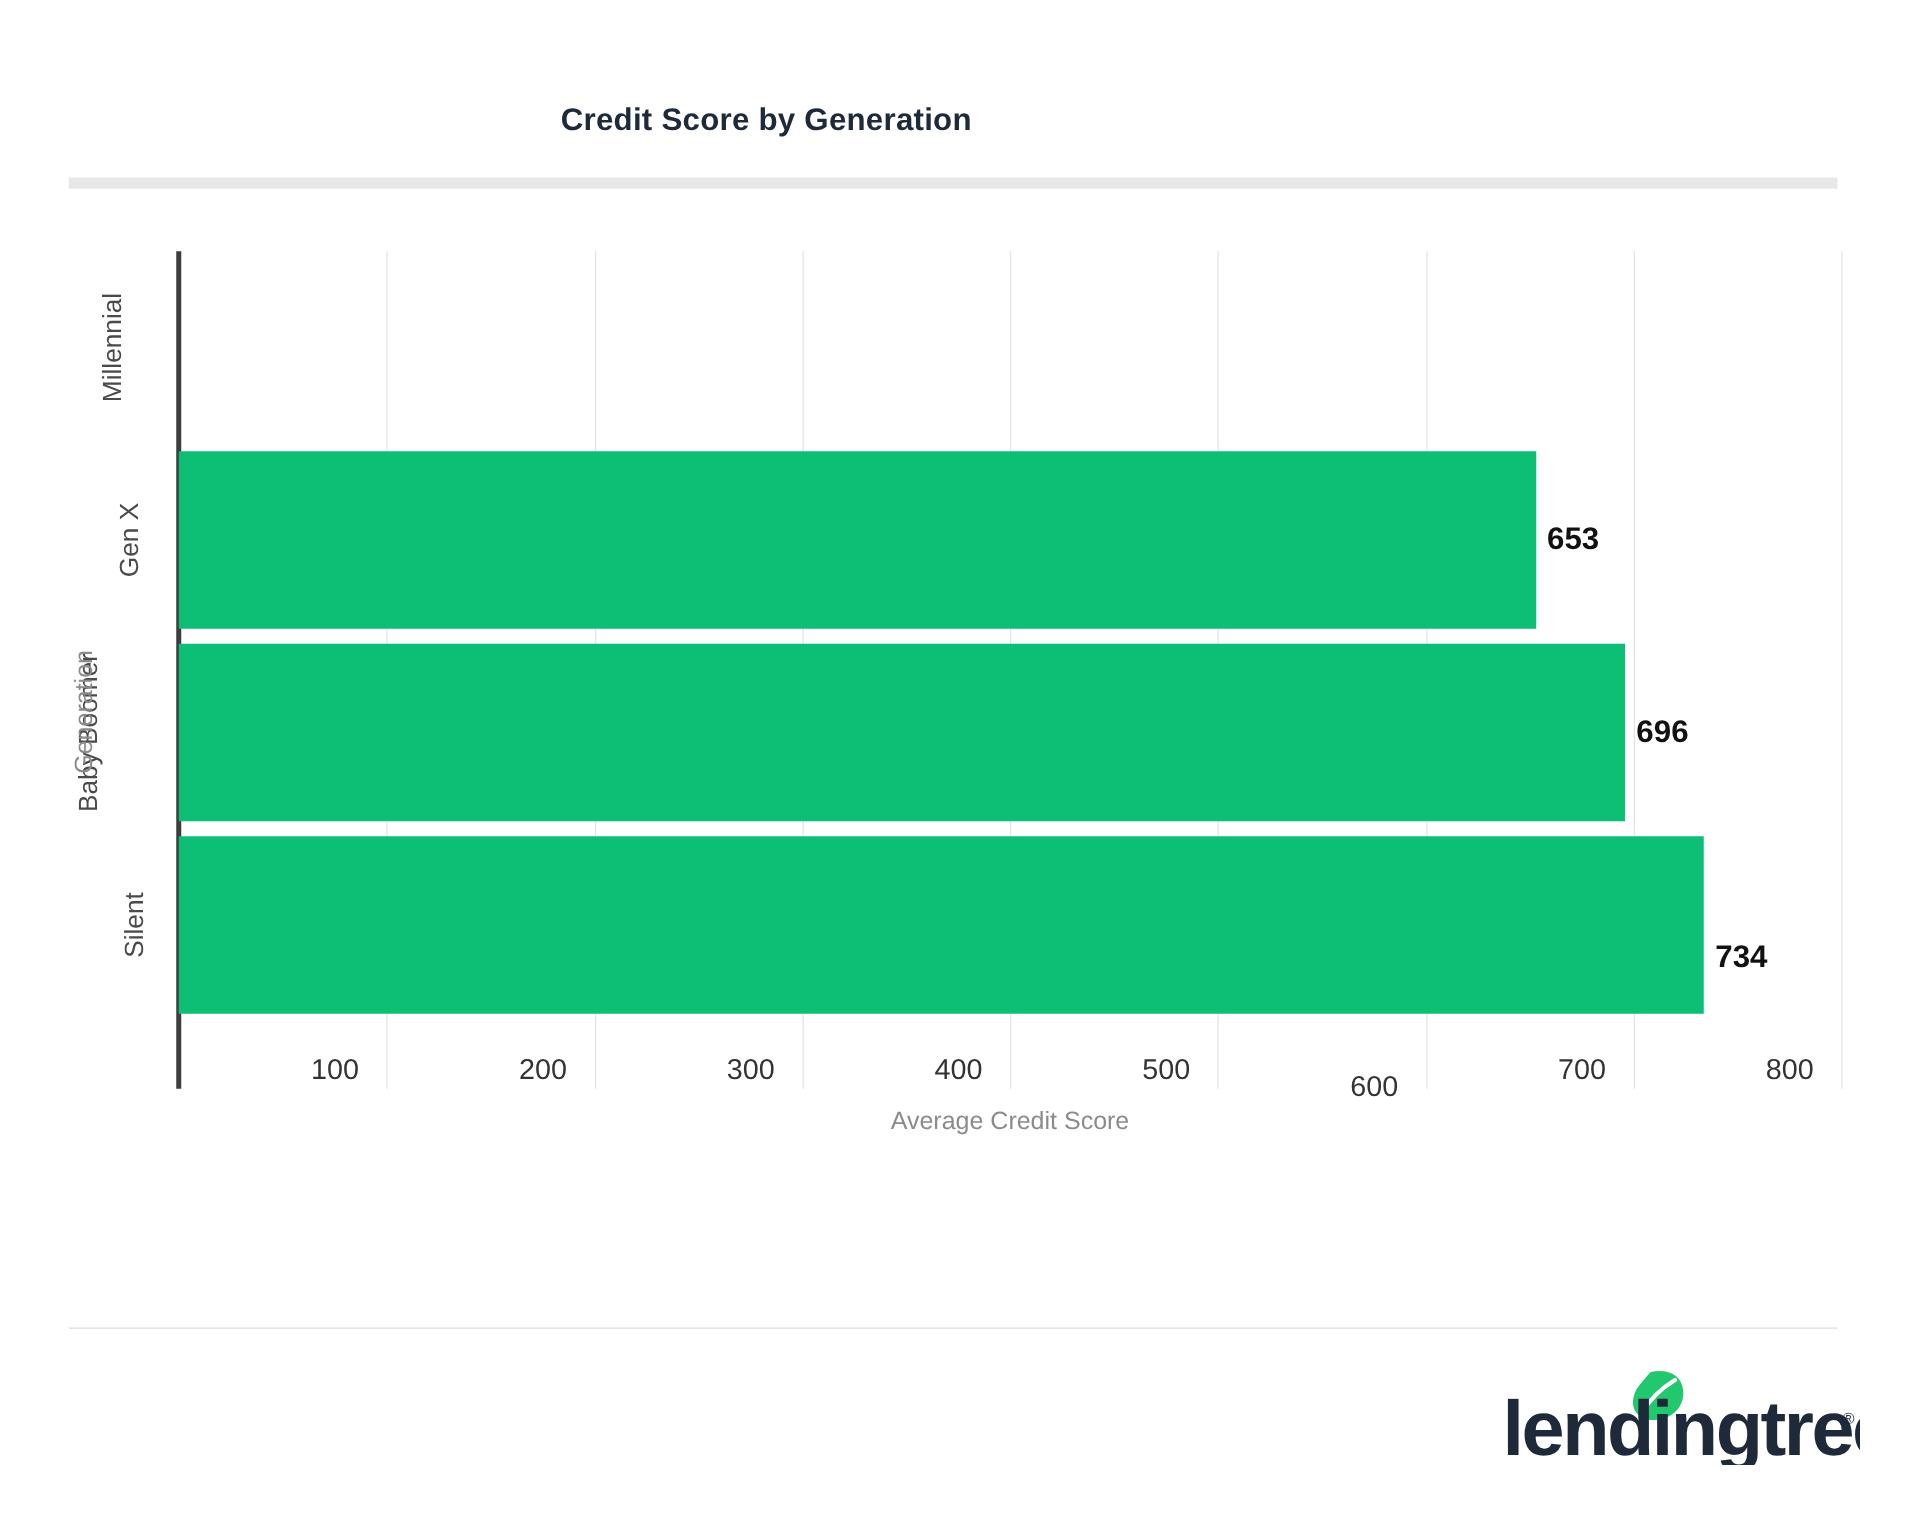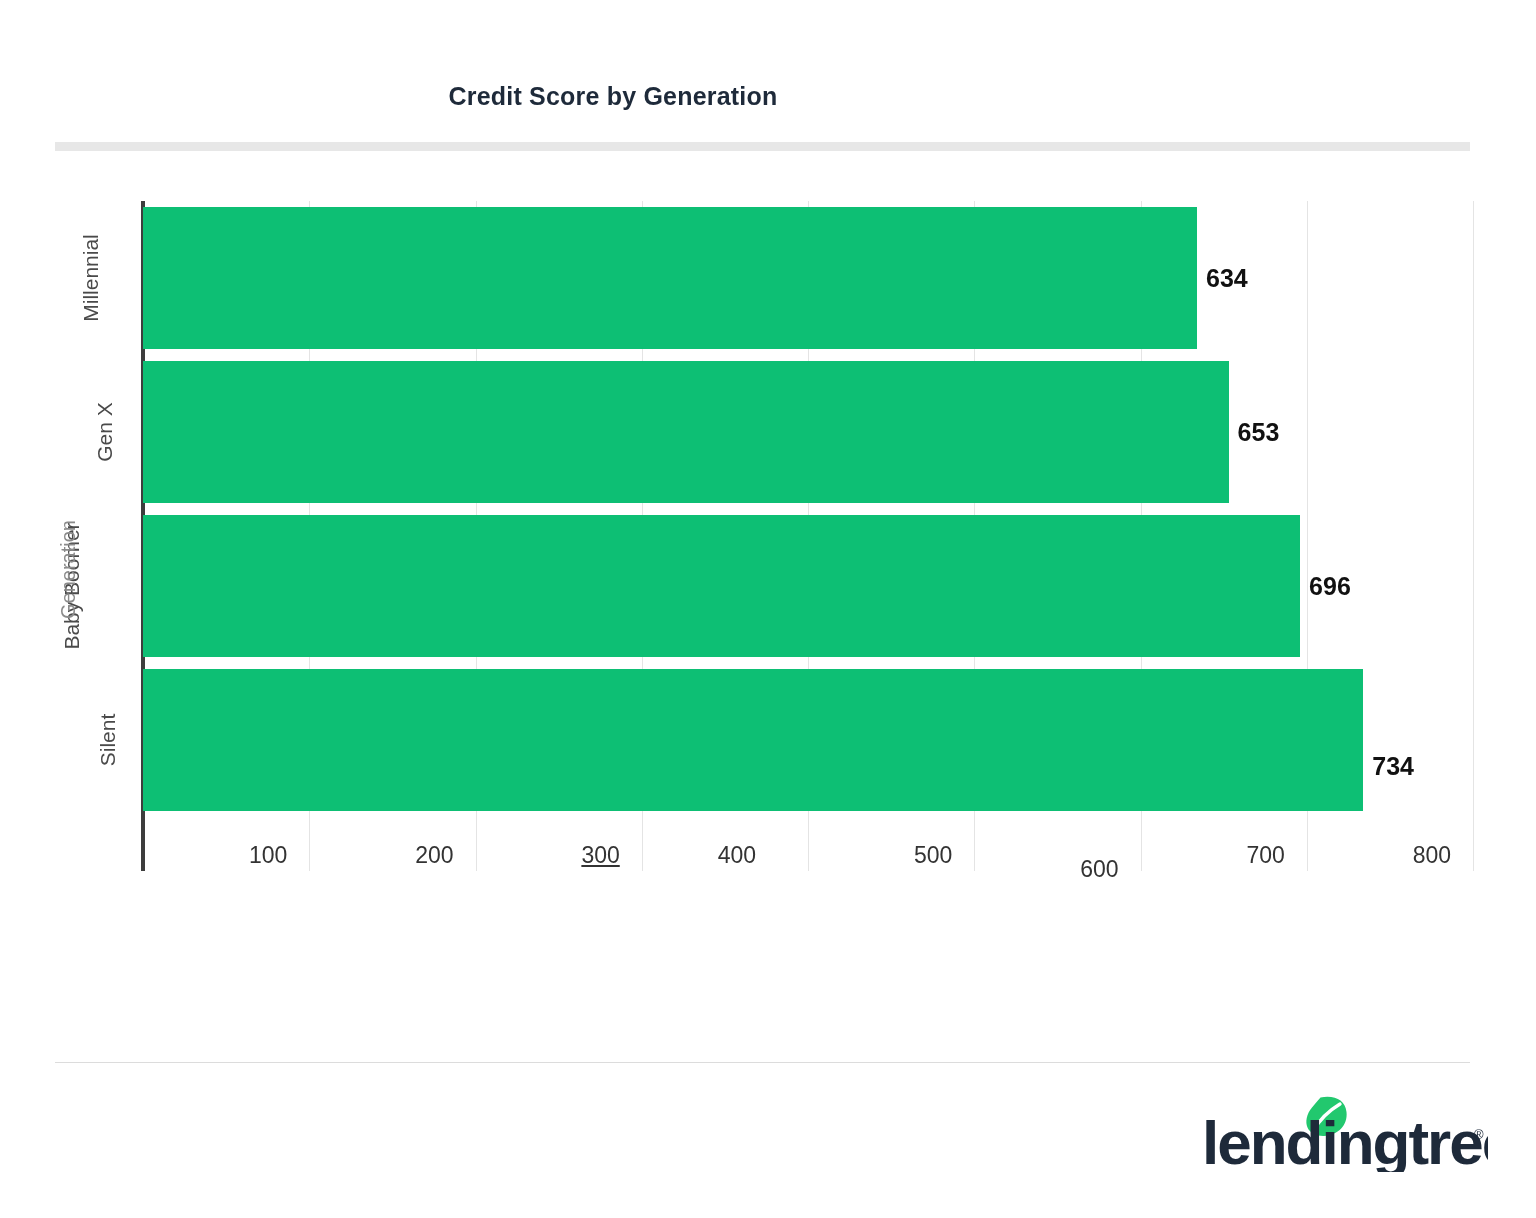--- a/index.html
+++ b/index.html
@@ -230,24 +230,20 @@
         <div class="gridline" style="left: 665px;"></div>
         <div class="gridline" style="left: 831.25px;"></div>
         <div class="gridline" style="left: 997.5px;"></div>
         <div class="gridline" style="left: 1163.75px;"></div>
         <div class="gridline" style="left: 1330px;"></div>
       </div>
 
     <div class="axis-y-line"></div>
 
     <div class="bars" id="bars">
-        <div class="bar-row" style="top: 0px; width: 1330px;">
-          <div class="bar-rect" style="width: 1054.02px; background: rgb(13, 191, 116);"></div>
-          <div class="bar-value" style="left: 1054.02px;">634</div>
-        </div>
         <div class="bar-row" style="top: 154px; width: 1330px; padding-left: 48px;">
           <div class="bar-rect" style="width: 1085.61px; background: rgb(13, 191, 116);"></div>
           <div class="bar-value" style="left: 1085.61px;">653</div>
         </div>
         <div class="bar-row" style="top: 308px; width: 1330px;">
           <div class="bar-rect" style="width: 1157.1px; background: rgb(13, 191, 116);"></div>
           <div class="bar-value" style="left: 1157.1px;">696</div>
         </div>
         <div class="bar-row" style="top: 462px; width: 1330px;">
           <div class="bar-rect" style="width: 1220.27px; background: rgb(13, 191, 116);"></div>
@@ -270,28 +266,29 @@
         </div>
       </div>
 
     <div class="y-axis-title">
       <span>Generation</span>
     </div>
 
     <div class="x-tick-labels" id="x-ticks">
         <div class="x-tick" style="left: 166.25px;">100</div>
         <div class="x-tick" style="left: 332.5px;">200</div>
-        <div class="x-tick" style="left: 498.75px; text-decoration: underline;">300</div>
-        <div class="x-tick" style="left: 635px;">400</div>
+        <div class="x-tick" style="left: 498.75px;">300</div>
+        <div class="x-tick" style="left: 665px;">400</div>
         <div class="x-tick" style="left: 831.25px;">500</div>
         <div class="x-tick" style="left: 997.5px; margin-top: 14px;">600</div>
         <div class="x-tick" style="left: 1163.75px;">700</div>
         <div class="x-tick" style="left: 1330px;">800</div>
       </div>
 
+    <div class="x-axis-title">Average Credit Score</div>
   </div>
 
 
   <div class="bottom-rule"></div>
 
   <div class="logo">
     <svg class="logo-svg" width="286" height="78" viewBox="0 0 286 78">
 
       <path d="M118.5 3.5 C133 1 143 6 144.5 18 C146 31 136 41.5 122 42 C114 42.2 108 39 105.5 33.5 C103 28 104.5 20 110 13.5 C112.8 10.2 115.5 6.6 118.5 3.5 Z" fill="#22c86e"></path>
       <path d="M138 10 C128 16 118.5 24 111.5 36.5" stroke="#ffffff" stroke-width="3.4" fill="none" stroke-linecap="round"></path>

